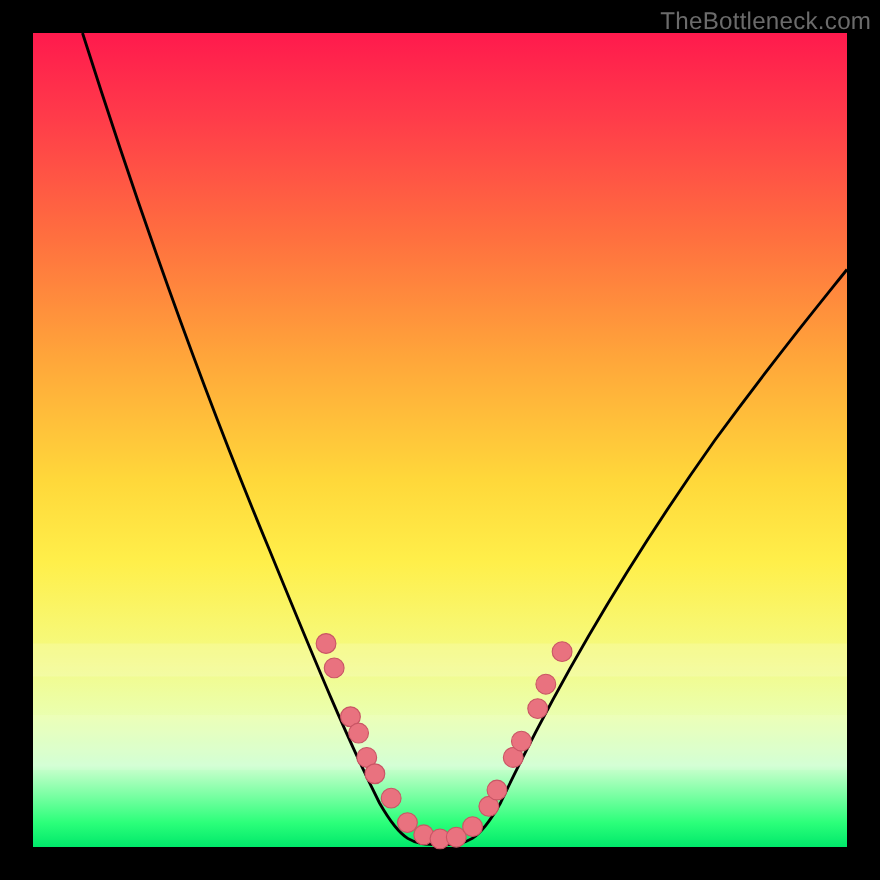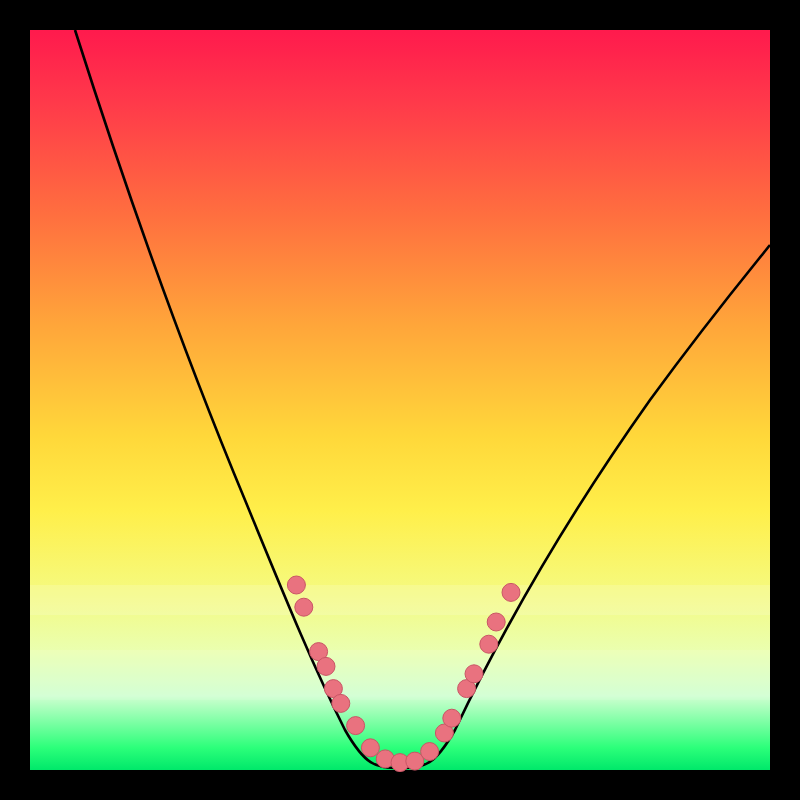--- a/index.html
+++ b/index.html
@@ -104,13 +104,14 @@
           <circle cx="421.8" cy="688.2" r="9" class="dot"></circle>
           <circle cx="436.6" cy="658.6" r="9" class="dot"></circle>
           <circle cx="444.0" cy="643.8" r="9" class="dot"></circle>
           <circle cx="458.8" cy="614.2" r="9" class="dot"></circle>
           <circle cx="466.2" cy="592.0" r="9" class="dot"></circle>
           <circle cx="481.0" cy="562.4" r="9" class="dot"></circle>
         </g>
     </svg>
 
   </div>
+  <div class="watermark">TheBottleneck.com</div>
 </div>
 
 </body></html>

